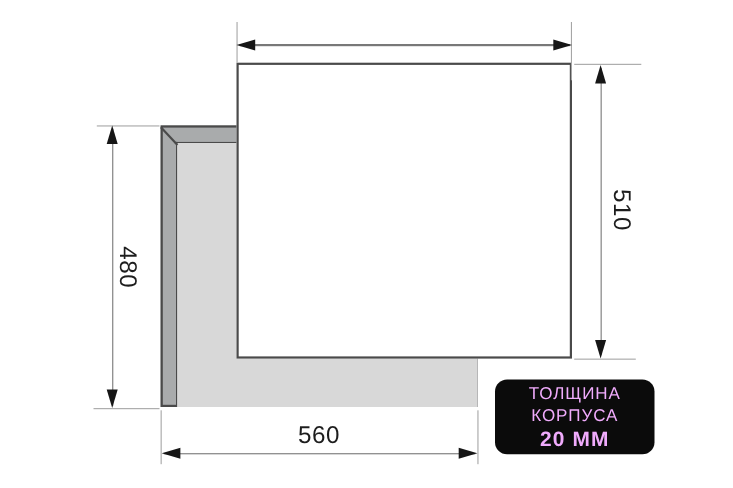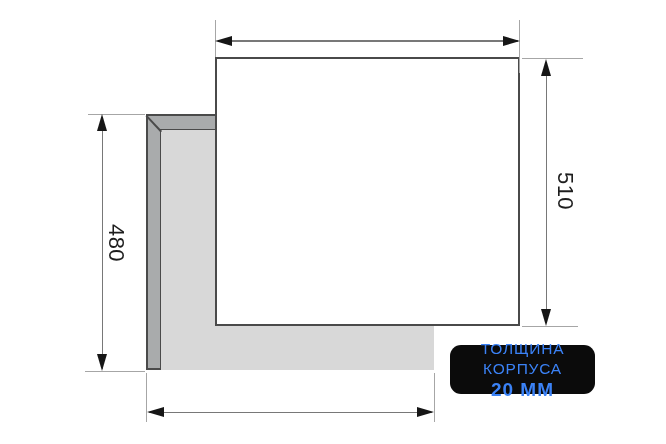--- a/index.html
+++ b/index.html
@@ -33,24 +33,24 @@
   .arr.right{border-top:5.5px solid transparent;border-bottom:5.5px solid transparent;border-left:17px solid #161616;}
   .arr.up   {border-left:5.5px solid transparent;border-right:5.5px solid transparent;border-bottom:17px solid #161616;}
   .arr.down {border-left:5.5px solid transparent;border-right:5.5px solid transparent;border-top:17px solid #161616;}
   .dim-label{
     position:absolute;font-size:22px;letter-spacing:0.5px;color:#1d1d1d;
     text-align:center;z-index:5;line-height:24px;
   }
   .dim-label.rot{transform:rotate(90deg);}
   
   .badge{
-    position:absolute;left:450px;top:345px;width:145px;height:49px;
+    position:absolute;left:450px;top:345px;width:145px;height:68px;
     background:#0b0b0b;border-radius:11px;z-index:6;
     display:flex;flex-direction:column;align-items:center;justify-content:center;
-    color:#3b82f6;text-align:center;
+    color:#f0abfc;text-align:center;
   }
   .badge .l{font-size:15.5px;line-height:20px;letter-spacing:0.8px;font-weight:400;}
   .badge .l3{font-size:19px;line-height:21px;letter-spacing:1px;font-weight:700;}
 </style>
 </head>
 <body>
 
 <div id="canvas">
 
   <div class="body-outer"></div>
@@ -77,20 +77,21 @@
   <div class="ln dim" style="left:102.2px;top:117px;width:1.3px;height:252px;"></div>
   <div class="arr up" style="left:97.3px;top:114px;"></div>
   <div class="arr down" style="left:97.3px;top:354px;"></div>
   <div class="dim-label rot" style="left:84px;top:231px;width:64px;">480</div>
 
   <div class="ln" style="left:145.7px;top:373px;width:1.3px;height:49px;"></div>
   <div class="ln" style="left:433.7px;top:373px;width:1.3px;height:49px;"></div>
   <div class="ln dim" style="left:149px;top:411.8px;width:283px;height:1.3px;"></div>
   <div class="arr left" style="left:147px;top:407px;"></div>
   <div class="arr right" style="left:417px;top:407px;"></div>
+  <div class="dim-label" style="left:252px;top:384px;width:76px;">560</div>
 
   <div class="badge">
     <div class="l">ТОЛЩИНА</div>
     <div class="l">КОРПУСА</div>
     <div class="l3">20 ММ</div>
   </div>
 
 </div>
 
 </body></html>

